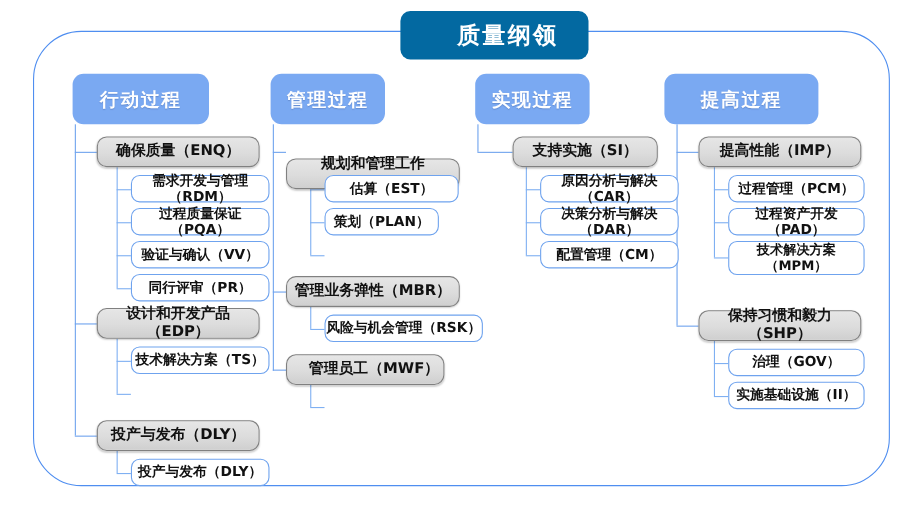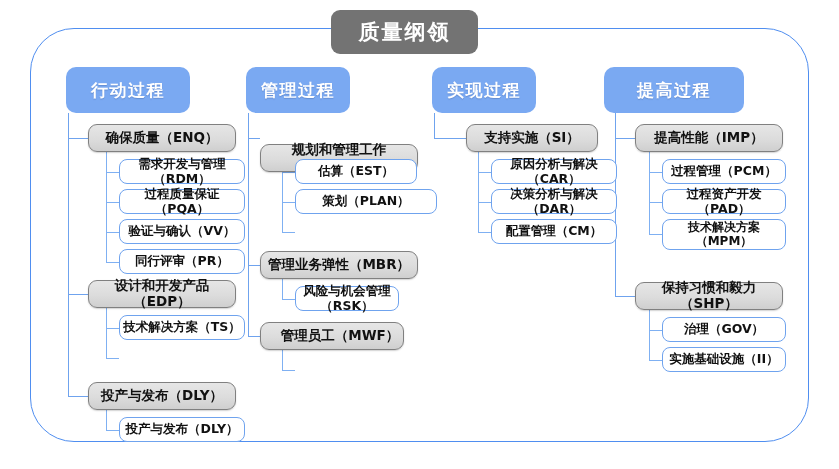--- a/index.html
+++ b/index.html
@@ -20,30 +20,31 @@
     width:779px;height:414px;
     border:1.6px solid #4f8ef0;
     border-radius:44px;
     box-sizing:border-box;
     background:transparent;
   }
 
   
   .main-title{
     position:absolute;
-    left:331px;top:10px;
+    left:364px;top:10px;
     width:147px;height:44px;
-    background:#737373;
+    background:#0369a1;
     border-radius:9px;
     display:flex;align-items:center;justify-content:center;
     color:#ffffff;
     font-size:21px;
     font-weight:700;
     letter-spacing:2px;
     z-index:6;
+    padding-left:24px;
   }
 
   
   .col-head{
     position:absolute;
     height:46px;
     background:#7aa9f2;
     border-radius:10px;
     display:flex;align-items:center;justify-content:center;
     color:#ffffff;
@@ -137,29 +138,29 @@
   <div class="vline" style="left:248px;top:113px;height:224px;"></div>
 
   <div class="hline" style="left:248px;top:138px;width:12px;"></div>
   <div class="node cat" style="left:260px;top:112px;width:158px;height:28px;margin-top:32px;">规划和管理工作（PMW）</div>
   <div class="vline child" style="left:282px;top:152px;height:80px;"></div>
 
   <div class="hline child" style="left:282px;top:172px;width:13px;"></div>
   <div class="node leaf" style="left:295px;top:159px;width:122px;height:25px;">估算（EST）</div>
 
   <div class="hline child" style="left:282px;top:202px;width:13px;"></div>
-  <div class="node leaf" style="left:295px;top:189px;width:142px;height:25px;">策划（PLAN）</div>
+  <div class="node leaf" style="left:295px;top:189px;width:104px;height:25px;">策划（PLAN）</div>
 
   <div class="hline child" style="left:282px;top:232px;width:13px;"></div>
 
   <div class="hline" style="left:248px;top:265px;width:12px;"></div>
   <div class="node cat" style="left:260px;top:251px;width:158px;height:28px;">管理业务弹性（MBR）</div>
   <div class="vline child" style="left:282px;top:279px;height:20px;"></div>
   <div class="hline child" style="left:282px;top:299px;width:13px;"></div>
-  <div class="node leaf" style="left:295px;top:286px;width:104px;height:25px;">风险与机会管理（RSK）</div>
+  <div class="node leaf" style="left:295px;top:286px;width:144px;height:25px;">风险与机会管理（RSK）</div>
 
   <div class="hline" style="left:248px;top:336px;width:12px;"></div>
   <div class="node cat" style="left:260px;top:322px;width:144px;height:28px;padding-left:16px;">管理员工（MWF）</div>
   <div class="vline child" style="left:282px;top:350px;height:20px;"></div>
   <div class="hline child" style="left:282px;top:370px;width:13px;"></div>
 
   <div class="col-head" style="left:432px;top:67px;width:104px;">实现过程</div>
 
   <div class="vline" style="left:434px;top:113px;height:25px;"></div>
 

